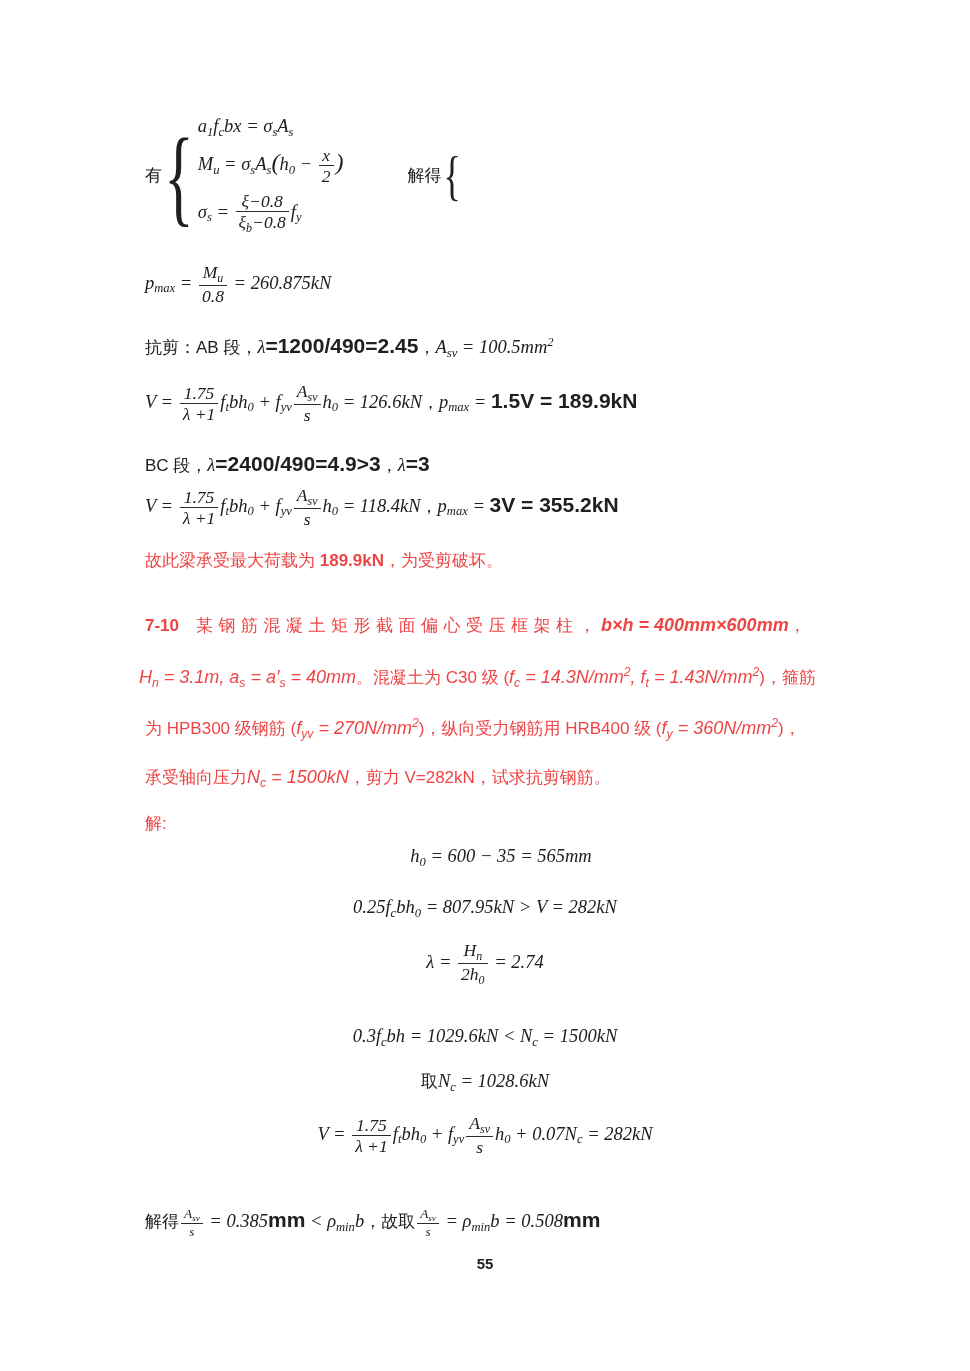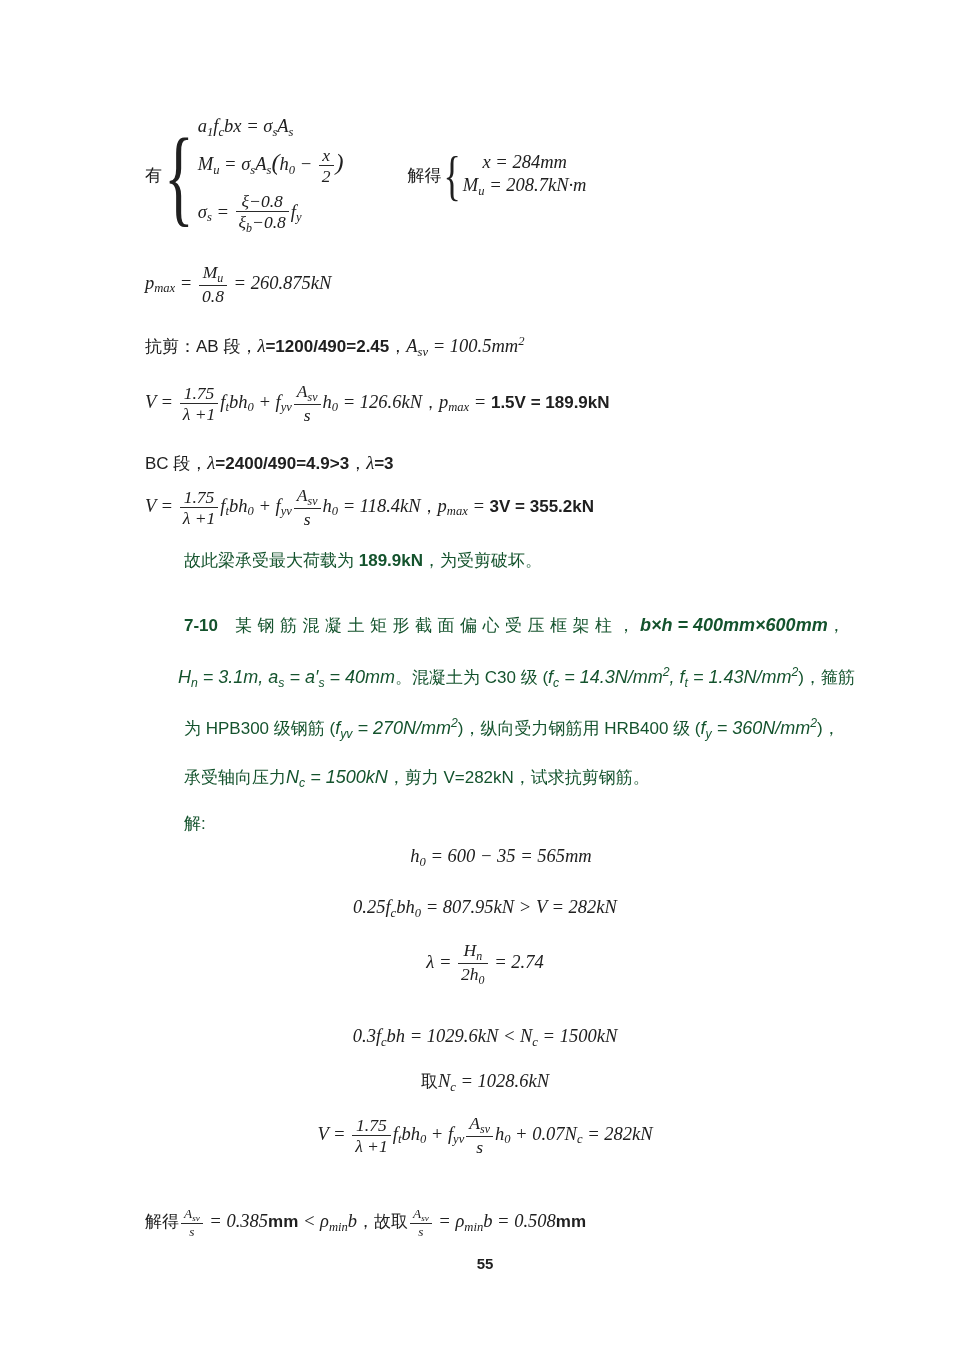--- a/index.html
+++ b/index.html
@@ -1,21 +1,21 @@
 <!DOCTYPE html>
 <html><head>
 <meta charset="utf-8">
 <style>
   html,body{margin:0;padding:0;background:#ffffff;}
   .page{position:relative;width:970px;height:1371px;background:#ffffff;color:#202020;overflow:hidden;}
   .mline{position:absolute;font-family:"Liberation Serif",serif;font-style:italic;font-size:18.5px;white-space:nowrap;color:#202020;}
-  .pline{position:absolute;left:145px;font-family:"Liberation Sans",sans-serif;font-style:normal;font-size:17px;white-space:nowrap;color:#14532d;margin-left:39px;}
+  .pline{position:absolute;left:145px;font-family:"Liberation Sans",sans-serif;font-style:normal;font-size:17px;white-space:nowrap;color:#ef4444;}
   .pline i{font-family:Liberation Sans, sans-serif;font-style:italic;font-size:18px;}
   .cn{font-style:normal;font-family:"Liberation Sans",sans-serif;font-size:17px;}
-  .up{font-style:normal;font-family:"Liberation Sans",sans-serif;font-size:17px;font-weight:600;}
+  .up{font-style:normal;font-family:"Liberation Sans",sans-serif;font-size:21px;font-weight:600;}
   sub{font-size:68%;vertical-align:-0.3em;}
   sup{font-size:68%;vertical-align:0.55em;}
   .fr{display:inline-flex;flex-direction:column;vertical-align:middle;text-align:center;line-height:1.15;font-size:0.95em;margin:0 2px;}
   .fr>span{display:block;padding:0 3px;}
   .fr>span:last-child{border-top:1.4px solid #2a2a2a;}
   .fr.sm{font-size:0.72em;}
   .big{font-size:1.3em;font-weight:300;}
   .sys{display:flex;align-items:center;}
   .syscol{display:inline-flex;flex-direction:column;row-gap:5px;}
   .syscol.left{align-items:flex-start;row-gap:2px;}
@@ -42,24 +42,20 @@
               <span>2</span>
             </span><span class="big">)</span></span>
         <span>σ<sub>s</sub> = <span class="fr">
               <span>ξ−0.8</span>
               <span>ξ<sub>b</sub>−0.8</span>
             </span>f<sub>y</sub></span>
       </span>
       <span style="display:inline-block;width:64px;"></span>
       <span class="cn">解得</span>
       <span class="brace2">{</span>
-      <span class="syscol left">
-        <span style="align-self:center;">x = 284mm</span>
-        <span>M<sub>u</sub> = 208.7kN·m</span>
-      </span>
     </div>
   </div>
 
   <div class="mline" style="left:145px;top:262px;">p<sub>max</sub> = <span class="fr">
         <span>M<sub>u</sub></span>
         <span>0.8</span>
       </span> = 260.875kN</div>
 
   <div class="mline" style="left:145px;top:334px;"><span class="cn">抗剪：AB 段，</span>λ<span class="up">=1200/490=2.45</span><span class="cn">，</span>A<sub>sv</sub> = 100.5mm<sup>2</sup></div>
 

